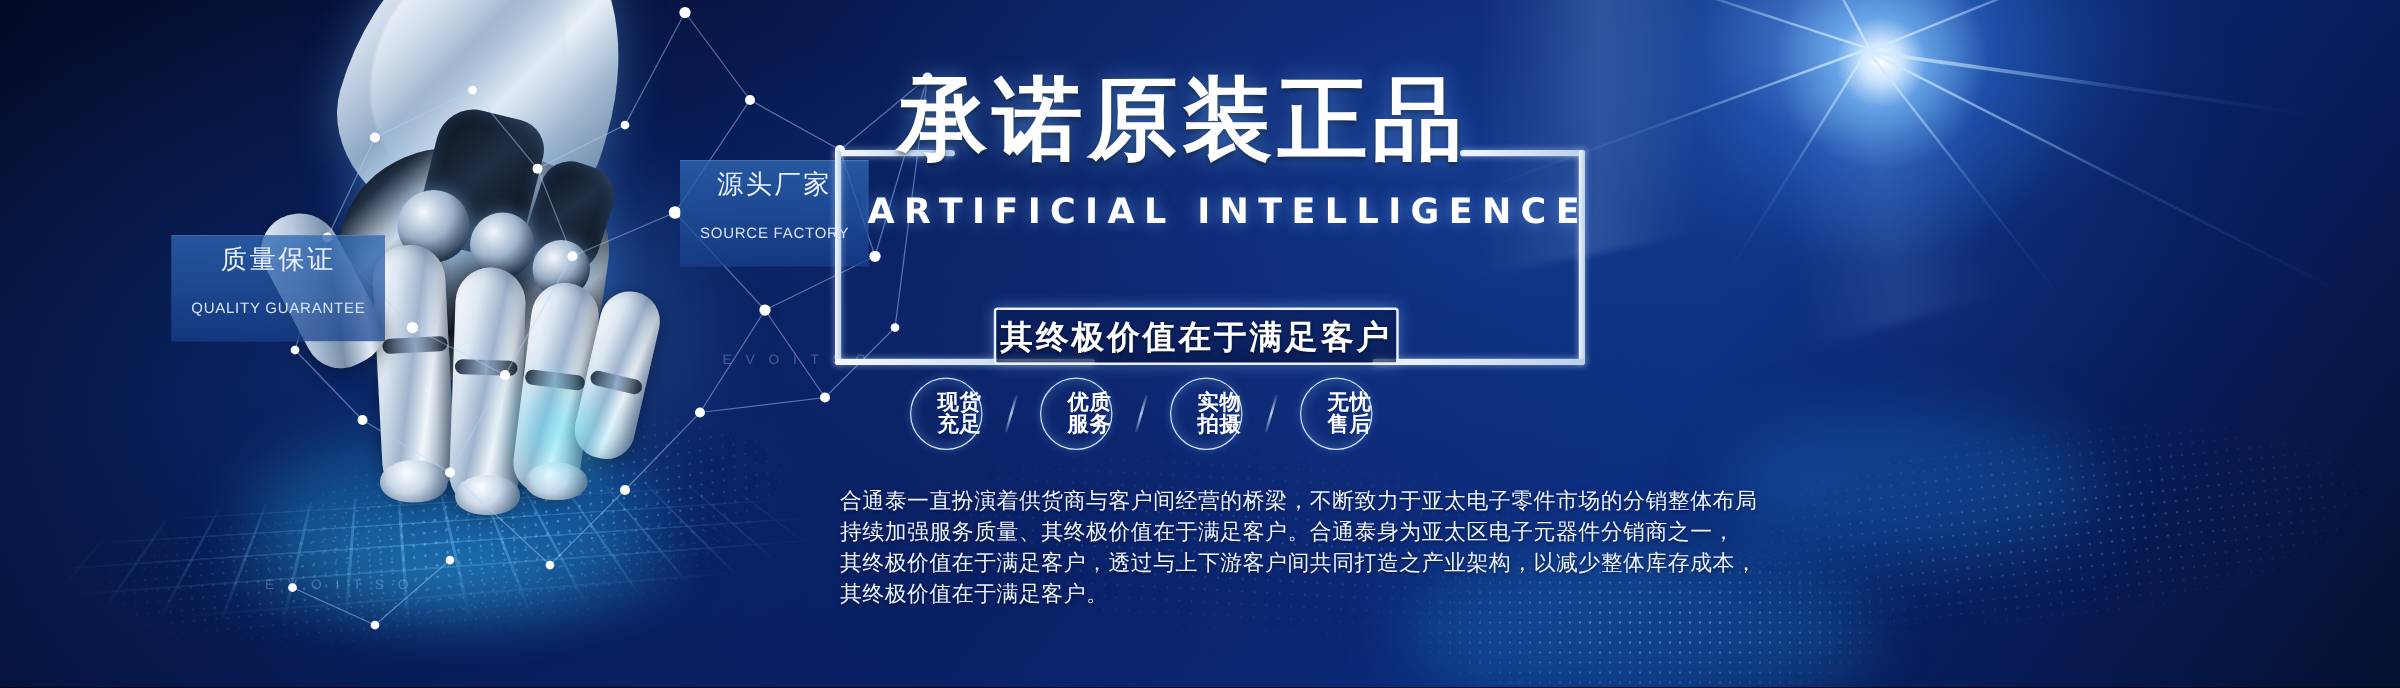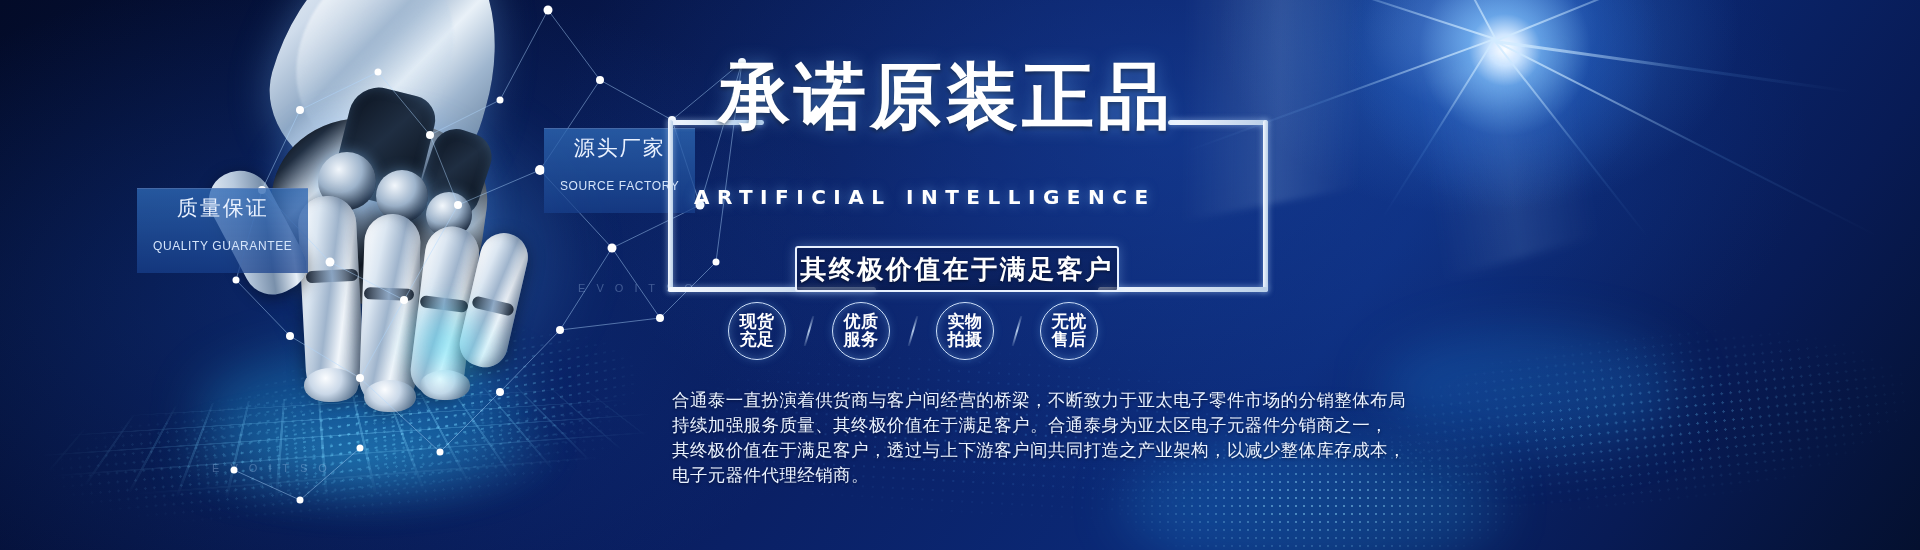--- a/index.html
+++ b/index.html
@@ -213,43 +213,42 @@
   .brBotR { left:430px; top:205px; width:170px; height:5px; border-radius:3px; }
 
   #headline {
     position:absolute; left:70px; top:60px; width:520px;
     font-size:72px; font-weight:700; color:#ffffff;
     letter-spacing:4px; line-height:1; white-space:nowrap;
     text-shadow:0 0 18px rgba(120,190,255,.45), 0 2px 4px rgba(0,0,0,.5);
   }
   #subline {
     position:absolute; left:46px; top:152px; width:560px;
-    font-size:20px; font-weight:700; color:#ffffff;
+    font-size:28px; font-weight:700; color:#ffffff;
     letter-spacing:7.5px; white-space:nowrap;
     text-shadow:0 0 12px rgba(130,195,255,.5);
     font-family:"DejaVu Sans", sans-serif;
-    margin-top:33px;
   }
   #sloganBox {
     position:absolute; left:147px; top:246px; width:324px; height:46px;
     border:2px solid #e8f1ff; border-radius:3px;
     background:linear-gradient(180deg, rgba(12,32,92,.55), rgba(8,22,66,.55));
     box-shadow:0 0 12px rgba(160,205,255,.35), inset 0 0 10px rgba(10,25,70,.6);
     display:flex; align-items:center; justify-content:center;
   }
   #sloganBox span {
     font-size:26px; font-weight:700; color:#ffffff; letter-spacing:2.5px;
     text-shadow:0 1px 3px rgba(0,0,0,.55);
   }
 
   
   #circles { position:absolute; left:80px; top:302px; display:flex; align-items:center; }
   .circleItem {
     width:58px; height:58px; border:1.6px solid #cfe2fb; border-radius:50%;
-    display:flex; flex-direction:column; align-items:center; justify-content:center;
+    display:flex; flex-direction:column; align-items:flex-end; justify-content:center;
     color:#ffffff; box-shadow:0 0 10px rgba(150,205,255,.30) inset, 0 0 8px rgba(120,190,255,.25);
   }
   .circleItem b { font-size:17px; font-weight:700; line-height:1.05; letter-spacing:.5px; display:block; }
   .sep {
     width:2px; height:30px; margin:0 22px;
     background:linear-gradient(180deg, rgba(210,232,255,.1), rgba(210,232,255,.85), rgba(210,232,255,.1));
     transform:skewX(-16deg);
   }
 
   
@@ -407,17 +406,17 @@
       <div class="circleItem">
         <b>无忧</b>
         <b>售后</b>
       </div>
     </div>
 
     <div id="para">
       <div>合通泰一直扮演着供货商与客户间经营的桥梁，不断致力于亚太电子零件市场的分销整体布局</div>
       <div>持续加强服务质量、其终极价值在于满足客户。合通泰身为亚太区电子元器件分销商之一，</div>
       <div>其终极价值在于满足客户，透过与上下游客户间共同打造之产业架构，以减少整体库存成本，</div>
-      <div>电子元器件代理经销商。</div>
+      <div>其终极价值在于满足客户。</div>
     </div>
 
   </div>
 </div>
 
 </body></html>

